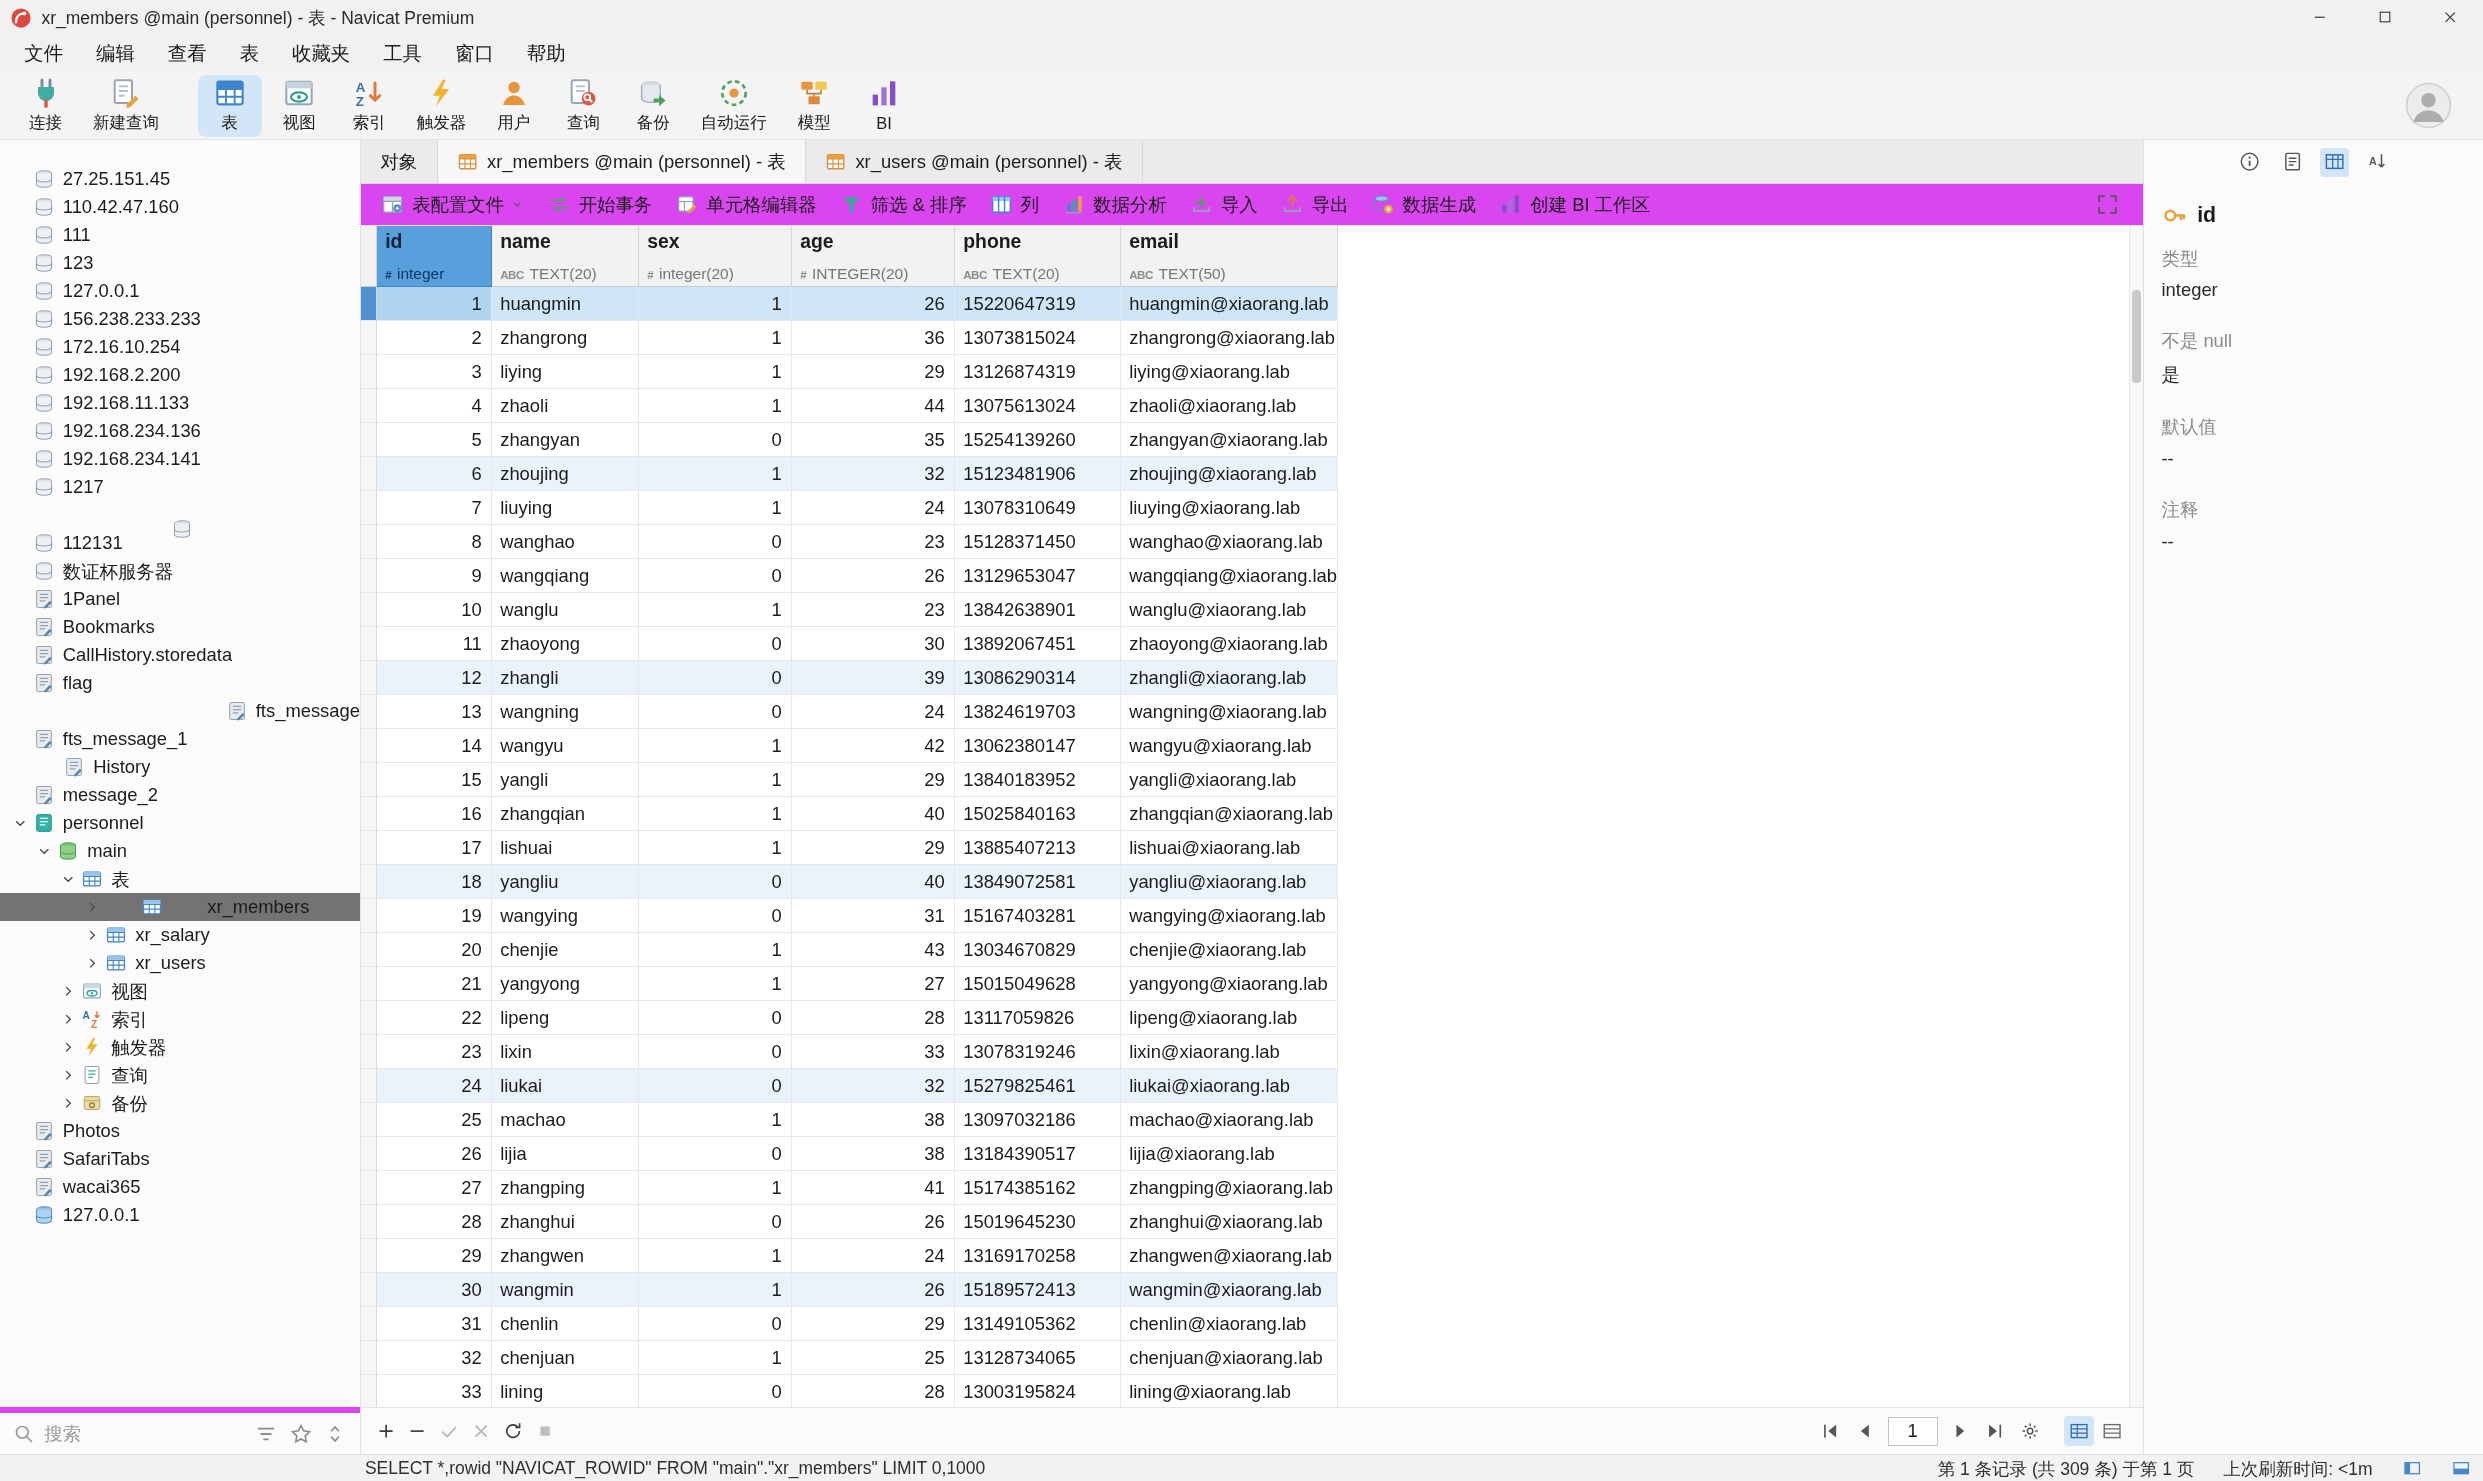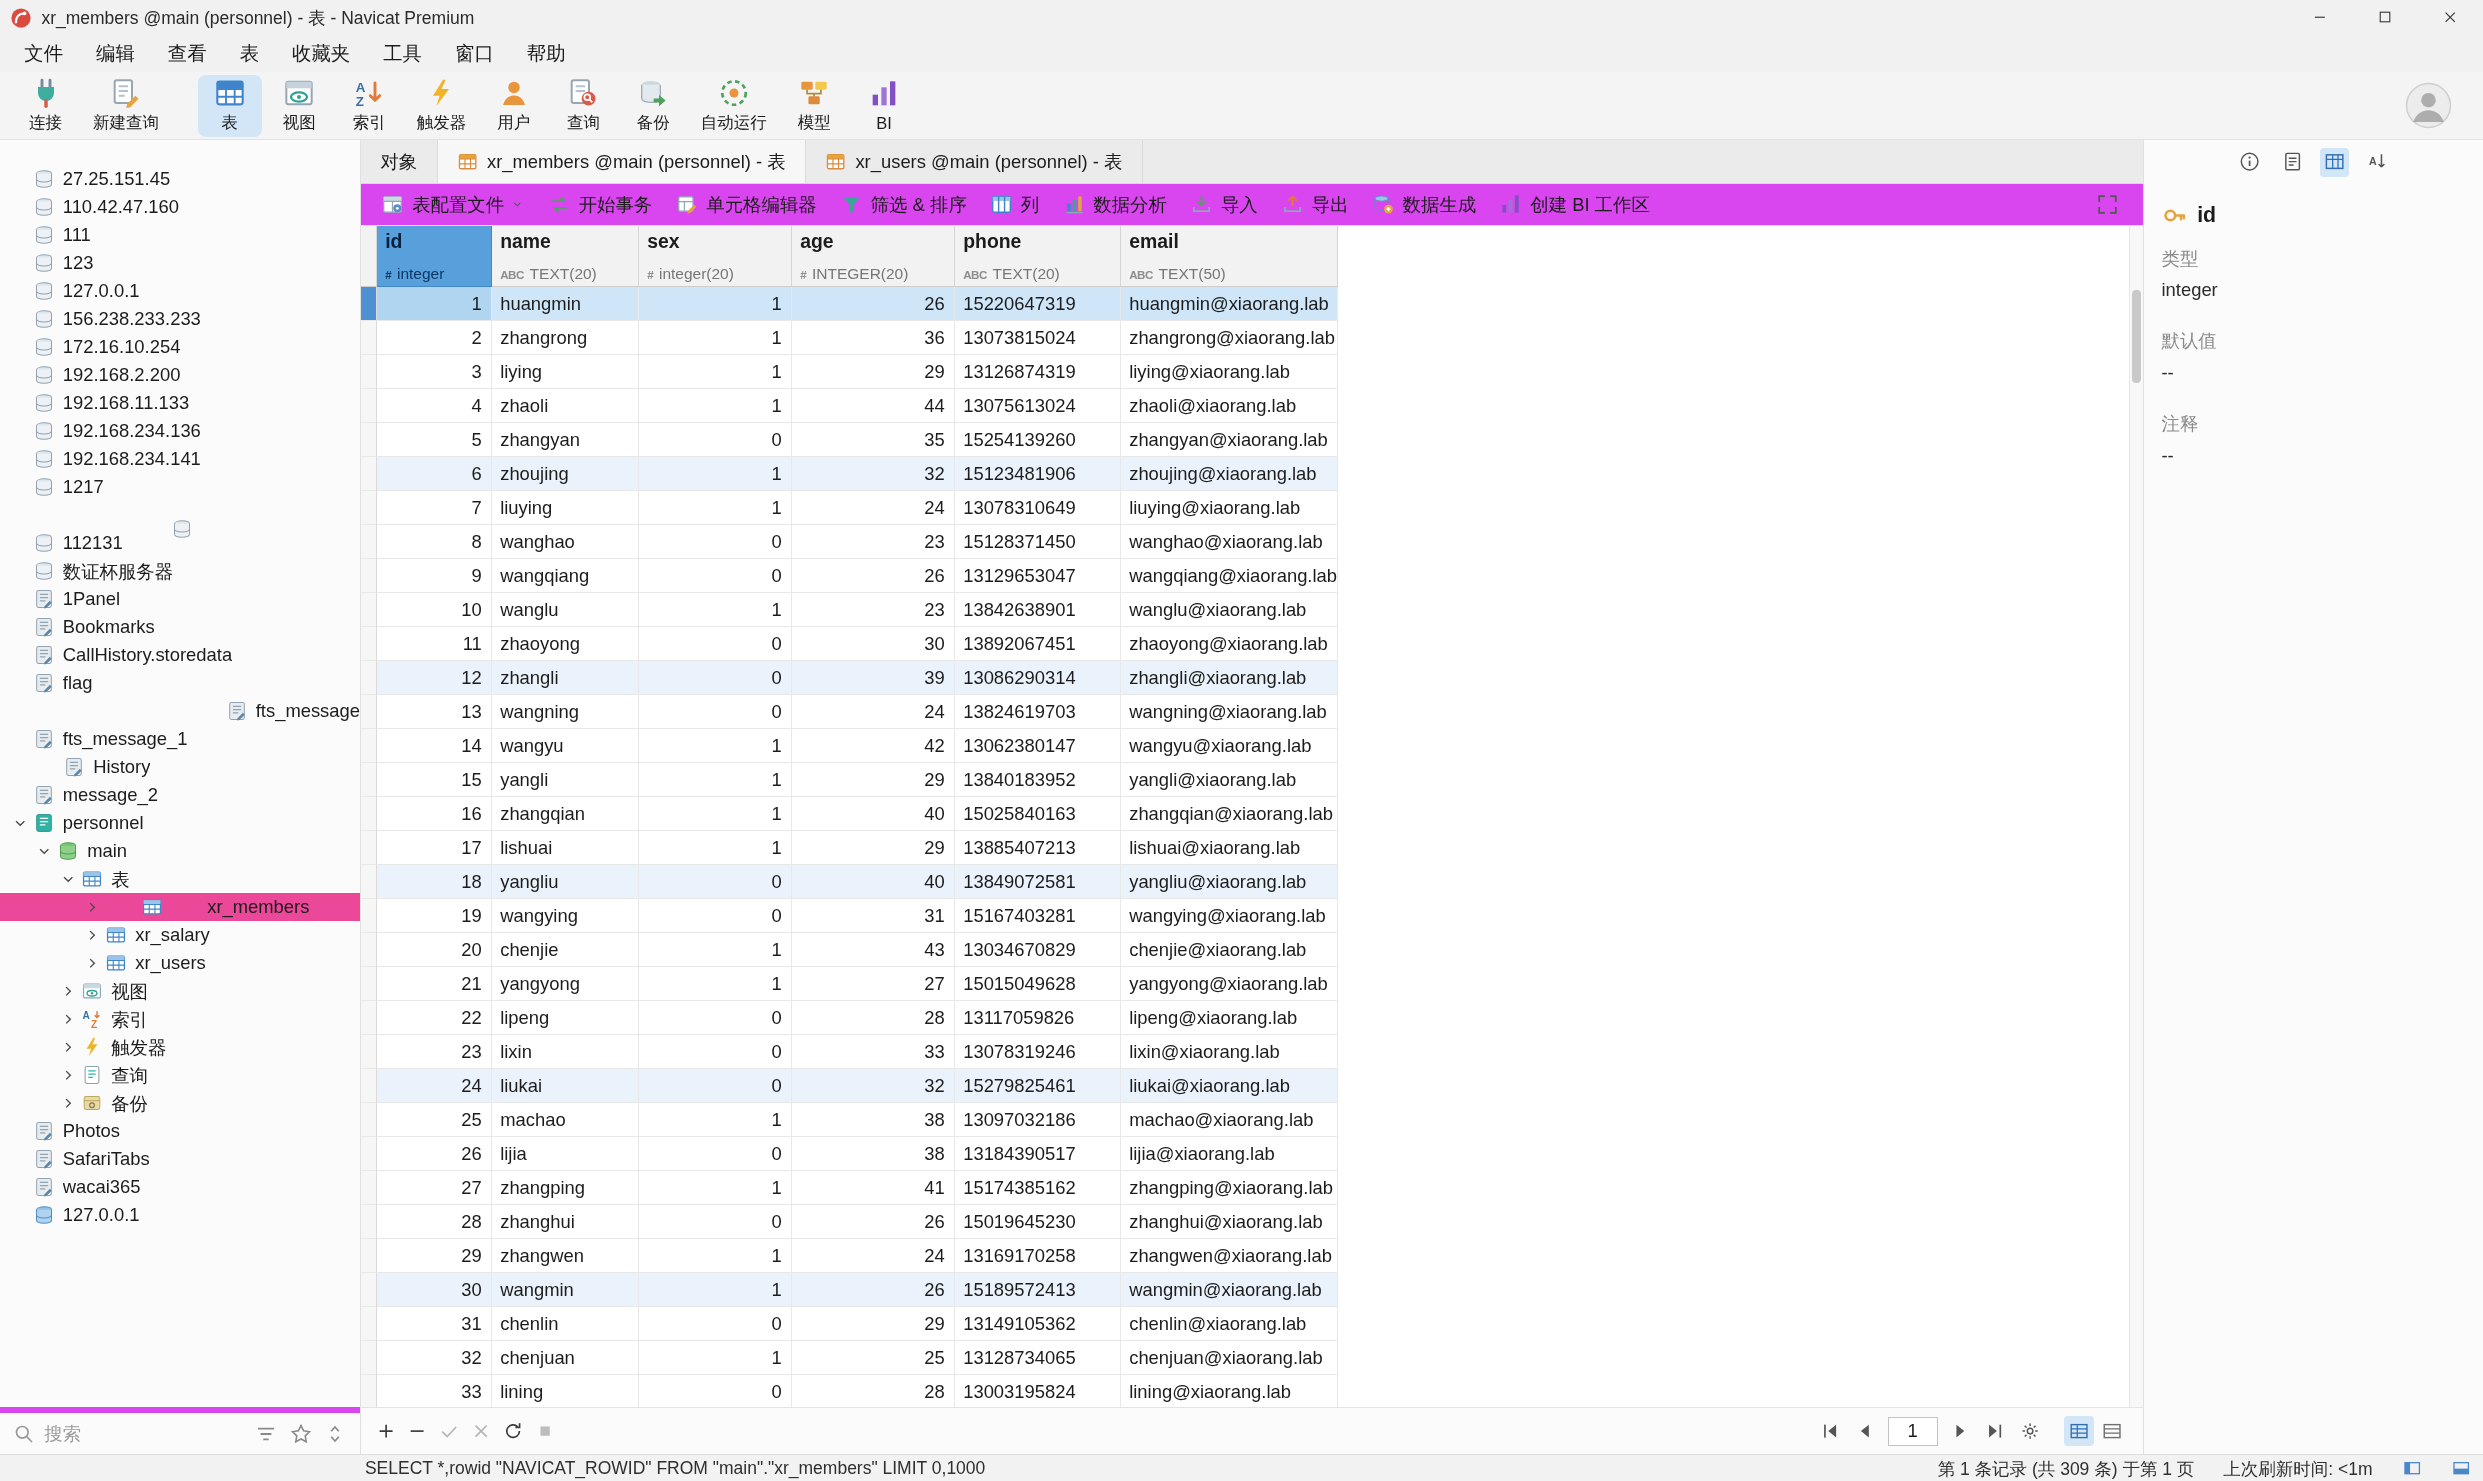--- a/index.html
+++ b/index.html
@@ -32,21 +32,21 @@
 
 
 .main{flex:1;display:flex;min-height:0;}
 
 
 .sidebar{width:361px;flex:none;background:#fbfbfb;border-right:1px solid #e0e0e0;display:flex;flex-direction:column;min-height:0;}
 .sidebar-header{height:43px;flex:none;display:flex;align-items:center;gap:8.7px;padding:0 13.6px;font-size:19.4px;}
 .sh-ic{width:21.3px;height:21.3px;}
 .tree{flex:1;overflow:hidden;padding-top:25px;}
 .tree-row{height:28px;display:flex;align-items:center;font-size:18.4px;}
-.tree-row.selected{background:#ec4899;gap:36px;}
+.tree-row.selected{background:#737373;gap:36px;}
 .chev{width:16.5px;height:16.5px;margin-right:4.9px;flex:none;display:inline-flex;}
 .tree-ic{width:22px;height:22px;margin-right:7.8px;}
 .tree-label{white-space:nowrap;overflow:hidden;}
 .sidebar-search{height:47px;flex:none;border-top:6px solid #d946ef;display:flex;align-items:center;gap:8.7px;padding:0 11.6px;}
 .search-ic{width:24px;height:24px;}
 .search-text{flex:1;color:#9b9b9b;font-size:18.4px;}
 .side-ic{width:26px;height:26px;}
 
 
 .content{flex:1;min-width:0;display:flex;flex-direction:column;background:#fff;}
@@ -1126,20 +1126,24 @@
             </svg>
           </span>
         <span>id</span>
       </div>
       <div class="panel-sections">
           <div class="psec">
             <div class="plabel">类型</div>
             <div class="pvalue">integer</div>
           </div>
           <div class="psec">
+            <div class="plabel">不是 null</div>
+            <div class="pvalue">是</div>
+          </div>
+          <div class="psec">
             <div class="plabel">默认值</div>
             <div class="pvalue">--</div>
           </div>
           <div class="psec">
             <div class="plabel">注释</div>
             <div class="pvalue">--</div>
           </div>
         </div>
     </div>
   </div>

